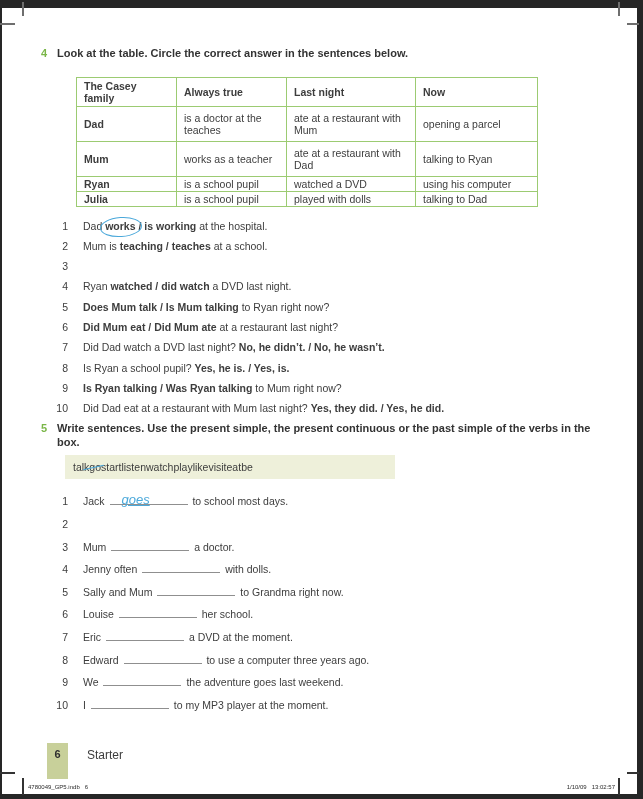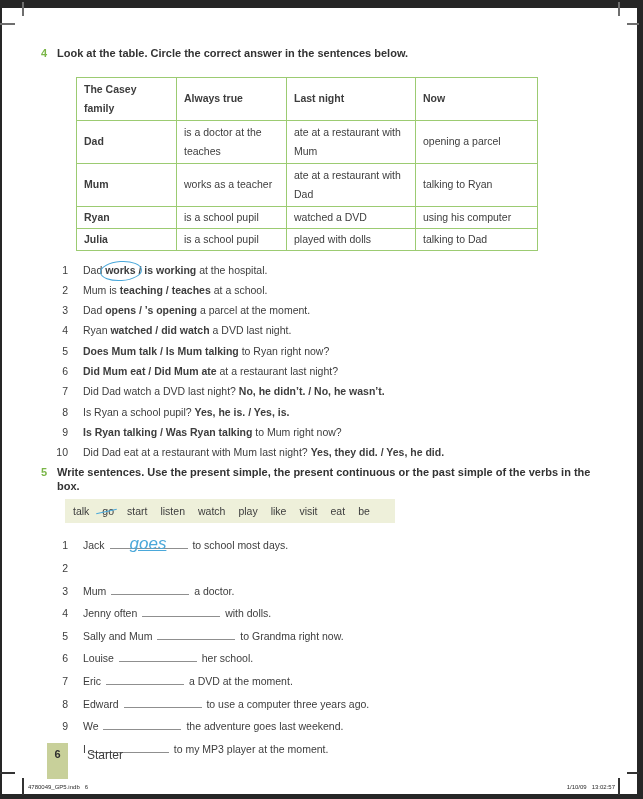--- a/index.html
+++ b/index.html
@@ -23,21 +23,21 @@
   .cm-br-h { left:627px; top:772px;  width:12px;  height:1.5px; background:#333; }
   .cm-bl-v { left:22px;  top:778px;  width:1.5px; height:17px; background:#333; }
   .cm-br-v { left:618px; top:778px;  width:1.5px; height:17px; background:#333; }
 
   .content { position:absolute; left:41px; top:47px; width:565px; }
 
   .ex-head { display:flex; font-weight:bold; font-size:11px; line-height:13.5px; }
   .ex-num  { color:var(--accent-green,#7ab648); width:16px; flex:none; }
   .ex-title{ color:#333; max-width:536px; }
 
-  table.casey { border-collapse:collapse; margin:16px 0 0 35px; font-size:10.5px; line-height:19px; }
+  table.casey { border-collapse:collapse; margin:16px 0 0 35px; font-size:10.5px; line-height:12px; }
   table.casey th, table.casey td {
     border:1.5px solid var(--table-border,#9ccb72);
     padding:2px 7px; text-align:left; vertical-align:middle; font-weight:normal;
   }
   table.casey th { font-weight:bold; height:22px; }
   table.casey td.rowhead { font-weight:bold; }
   table.casey tr.tall td { height:35px; }
   table.casey tr.short td { height:14px; padding-top:1px; padding-bottom:1px; }
   .c1 { width:100px; } .c2 { width:110px; } .c3 { width:129px; } .c4 { width:122px; }
 
@@ -54,36 +54,36 @@
   .circled { position:relative; display:inline-block; }
   .circled::after {
     content:''; position:absolute; left:-5px; right:-7px; top:-3px; bottom:-4px;
     border:1.4px solid var(--handwriting-blue,#4aa8da); border-radius:50%;
     transform:rotate(-4deg);
   }
 
   .ex5-section { margin-top:6px; }
   .word-box {
     margin:6px 0 0 24px; width:330px; background:var(--wordbox-bg,#eef0da);
-    padding:5px 0 5px 8px; display:flex; gap:13px; font-size:10.5px; line-height:14px;
+    padding:5px 0 5px 8px; display:flex; font-size:10.5px; line-height:14px;
   }
   .crossed { position:relative; display:inline-block;text-align:center; }
   .crossed::after {
     content:''; position:absolute; left:-6px; right:-3px; top:7px; height:0;
     border-top:1.7px solid var(--handwriting-blue,#4aa8da); transform:rotate(-12deg);
   }
 
   .blank {
     display:inline-block; width:78px; height:10px; margin:0 2px;
     border-bottom:1px solid #8f8f8f; position:relative; vertical-align:baseline;
   }
   .answer {
-    position:absolute; left:20px; bottom:-2px;
+    position:absolute; left:12px; bottom:-2px;
     color:var(--handwriting-blue,#4aa8da);
-    font-size:17px; font-style:italic; line-height:12px; white-space:nowrap;text-decoration:underline;
+    font-size:13px; font-style:italic; line-height:12px; white-space:nowrap;text-decoration:underline;
   }
 
   .footer { position:absolute; left:47px; top:743px; display:flex; align-items:flex-start; }
   .page-box {
     width:21px; height:36px; background:var(--footer-box,#c8d09a);
     display:flex; justify-content:center; padding-top:5px;
     font-weight:bold; font-size:11px; color:#2f2f2f;
   }
   .section-label { margin-left:19px; padding-top:5px; font-size:12px; color:#3d3d3d; }
 
@@ -161,21 +161,20 @@
         <li>
           <span class="li-num">1</span>
           <span class="li-text"><span>Dad </span><span class="b circled">works</span><span class="b "> / </span><span class="b ">is working</span><span> at the hospital.</span></span>
         </li>
         <li>
           <span class="li-num">2</span>
           <span class="li-text"><span>Mum is </span><span class="b ">teaching / teaches</span><span> at a school.</span></span>
         </li>
         <li>
           <span class="li-num">3</span>
-          <span class="li-text"><span>Dad </span><span class="b ">opens / ’s opening</span><span> a parcel at the moment.</span></span>
         </li>
         <li>
           <span class="li-num">4</span>
           <span class="li-text"><span>Ryan </span><span class="b ">watched / did watch</span><span> a DVD last night.</span></span>
         </li>
         <li>
           <span class="li-num">5</span>
           <span class="li-text"><span class="b ">Does Mum talk / Is Mum talking</span><span> to Ryan right now?</span></span>
         </li>
         <li>

